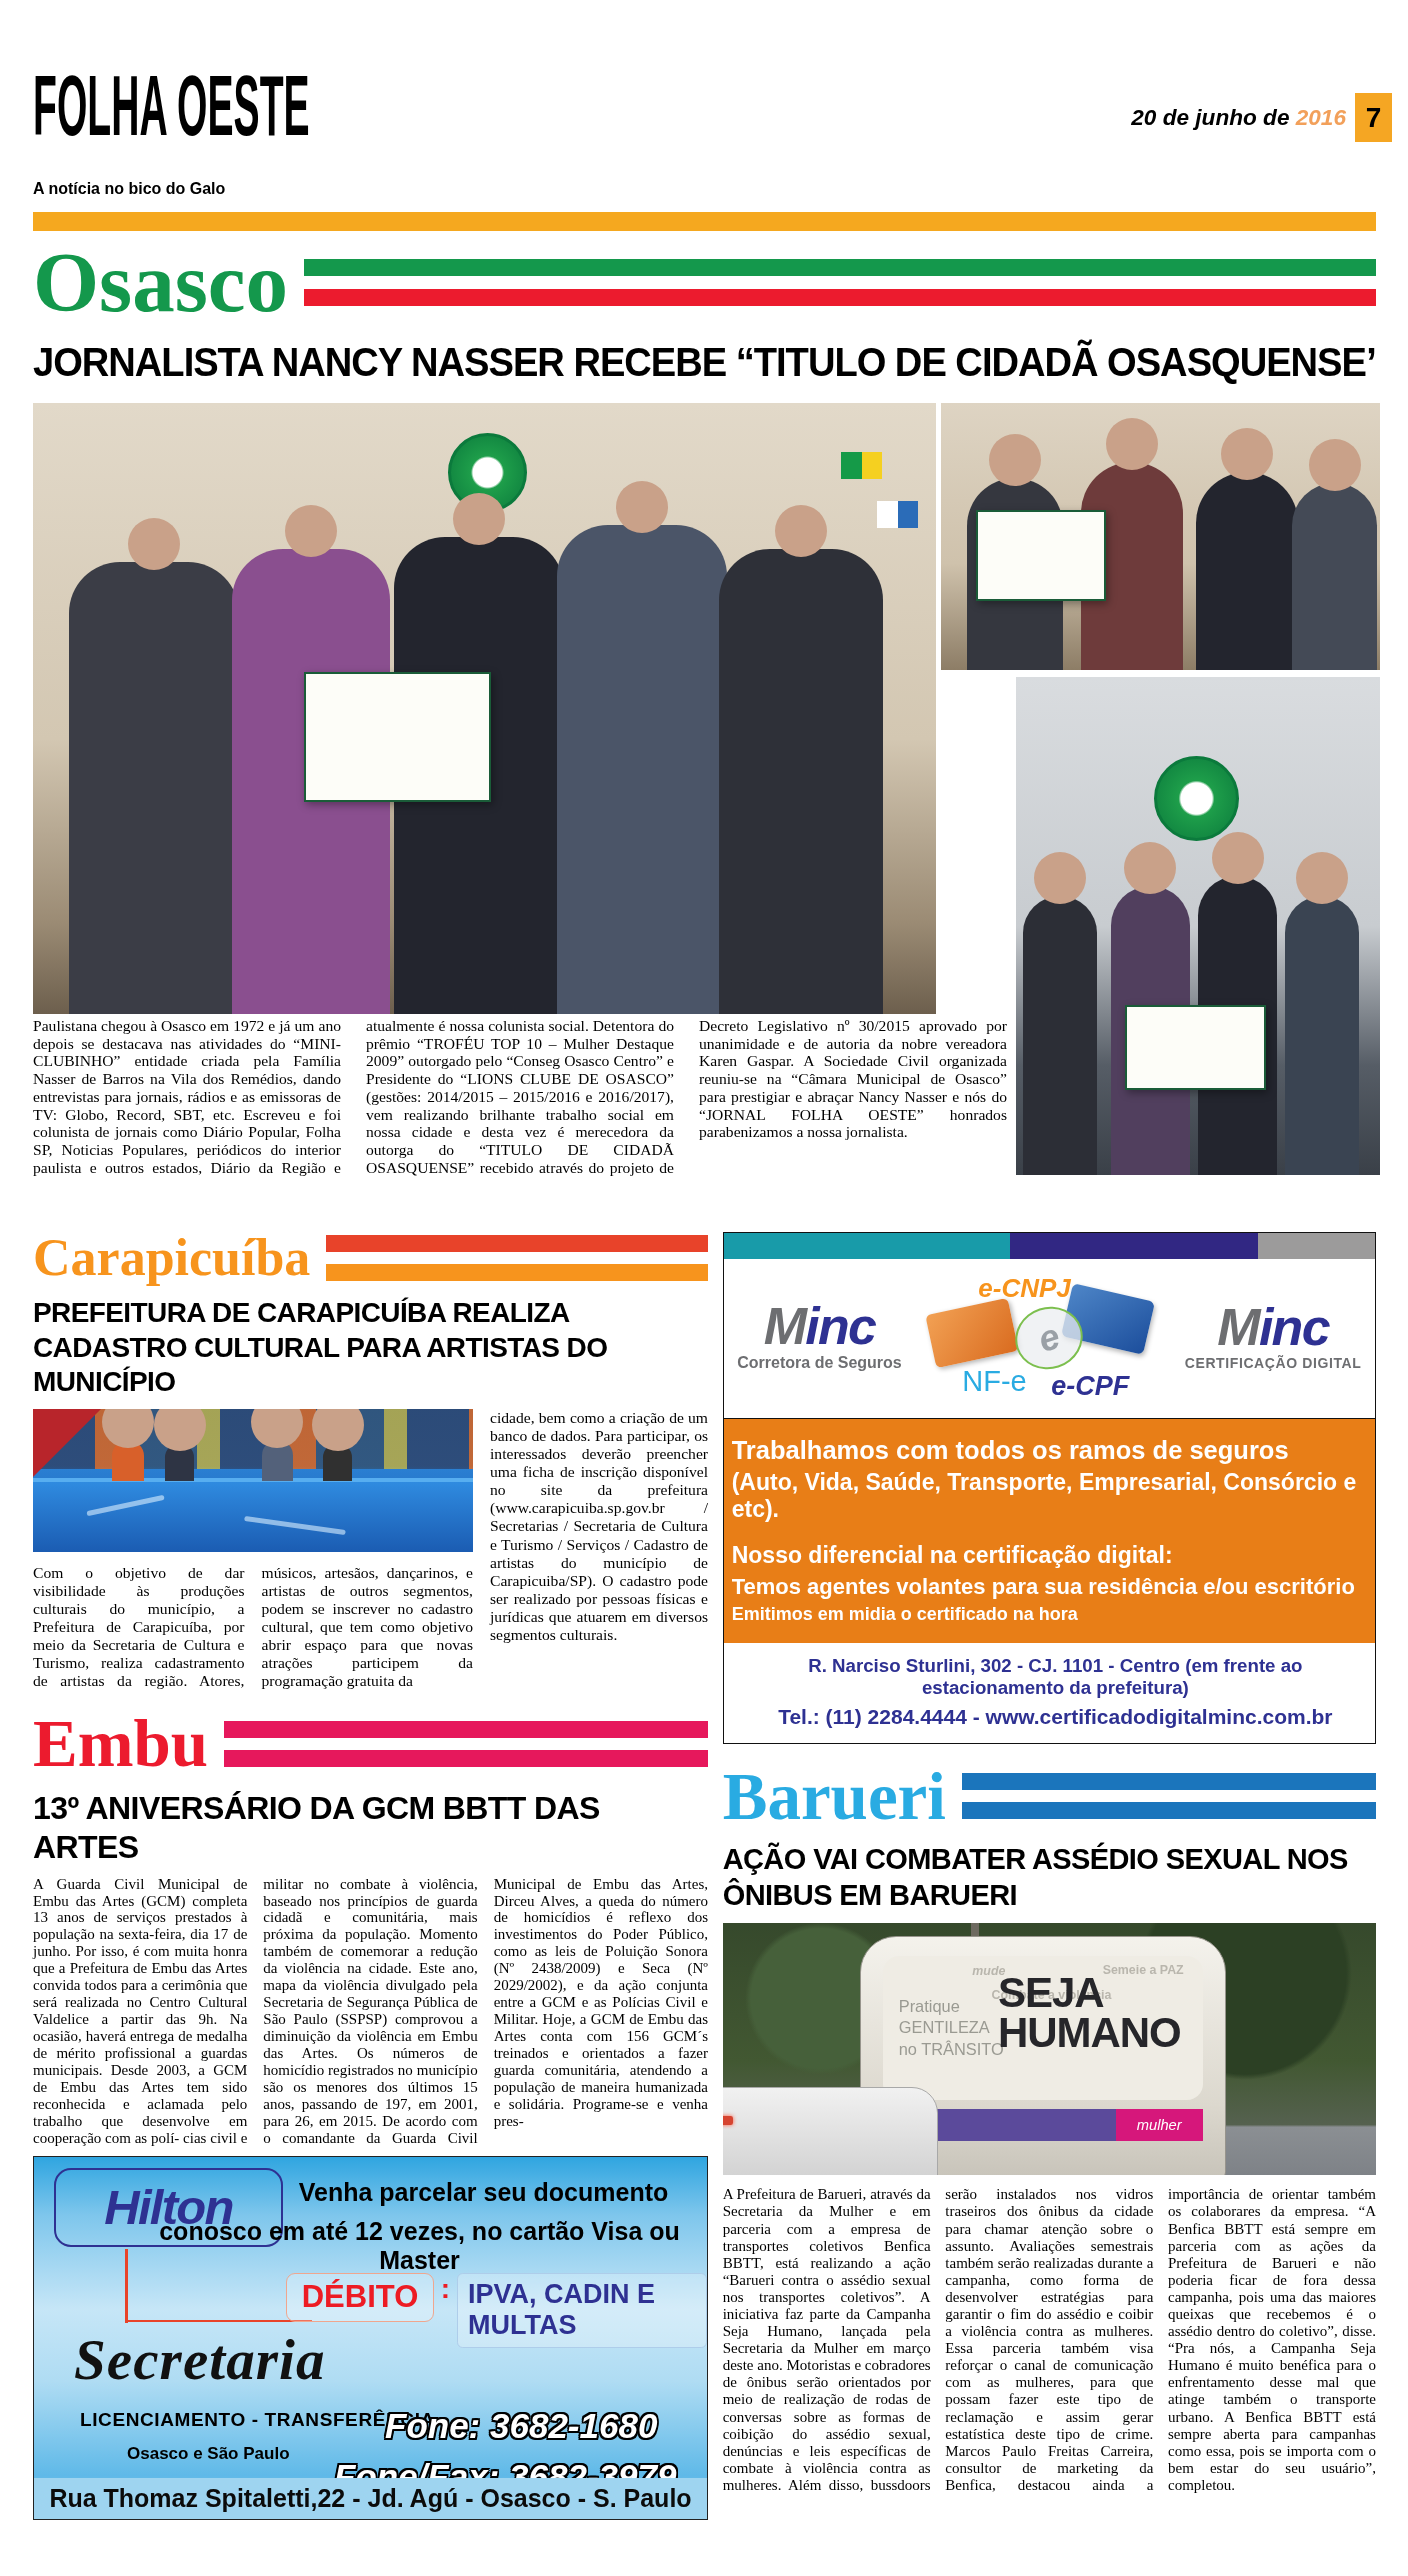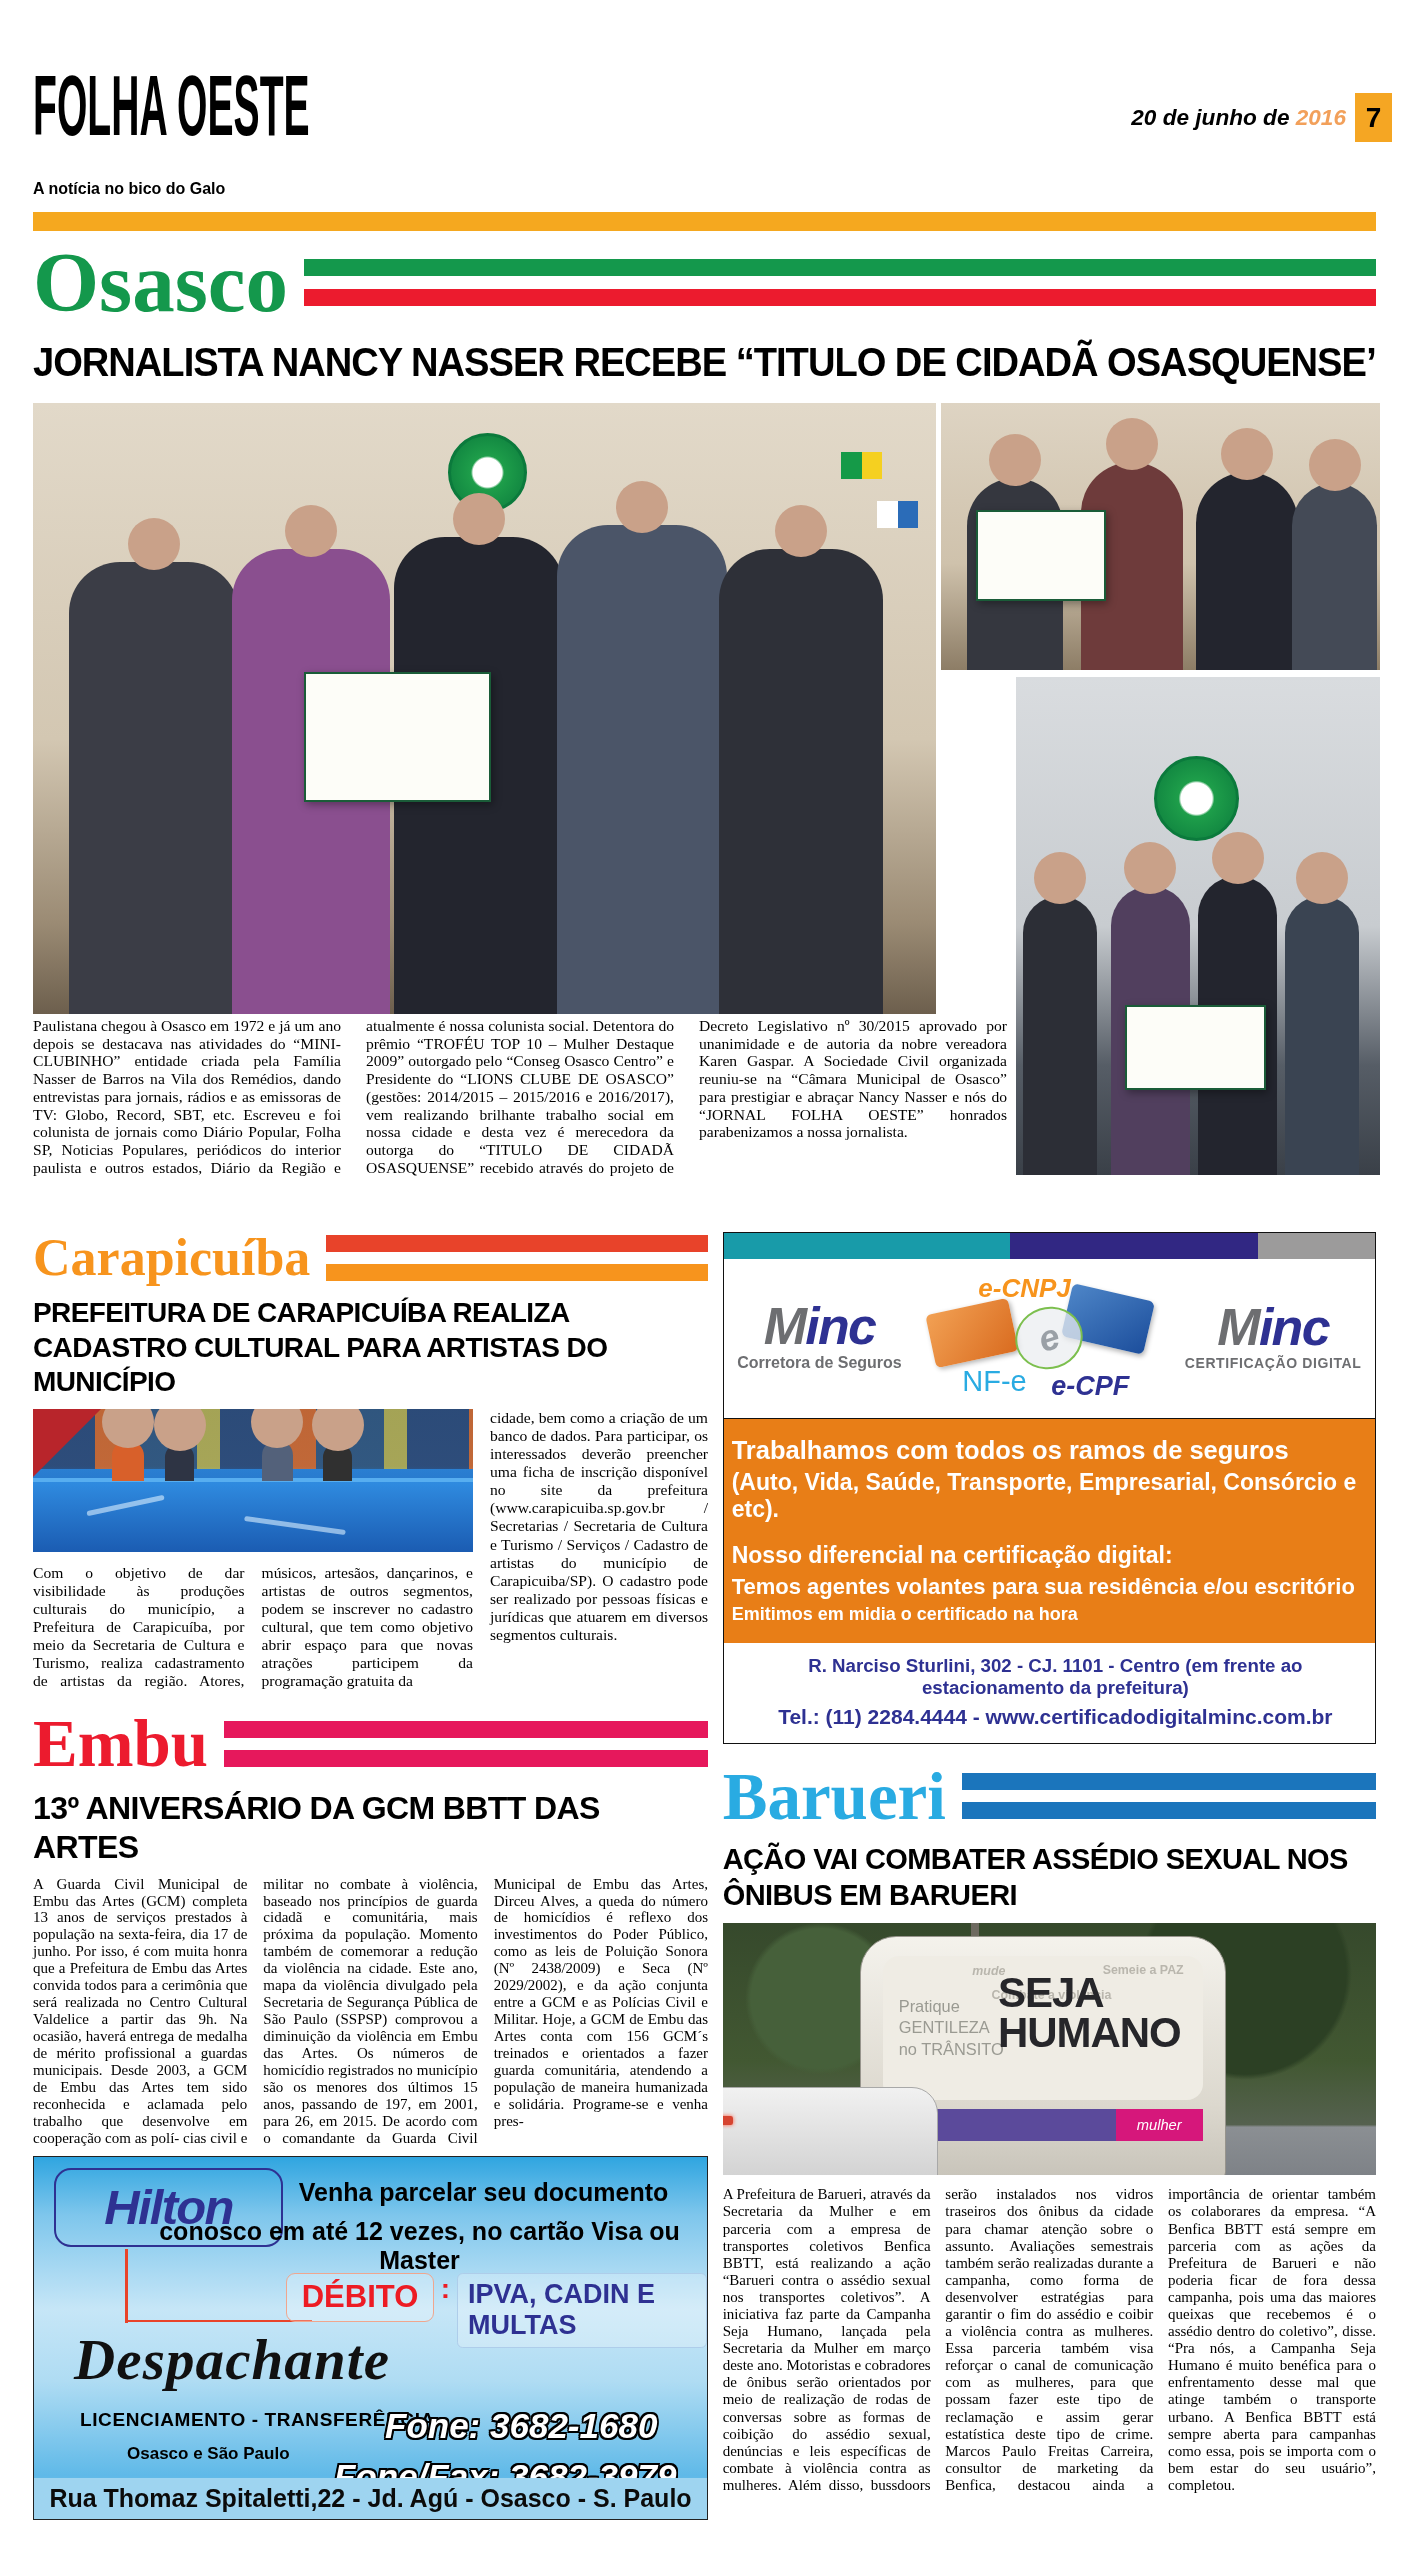--- a/index.html
+++ b/index.html
@@ -281,21 +281,21 @@
         </div>
         <div class="h-line-v"></div>
         <div class="h-line-h"></div>
         <div class="h-l1">Venha parcelar seu documento</div>
         <div class="h-l2">conosco em até 12 vezes, no cartão Visa ou Master</div>
         <div class="h-debito-row">
           <div class="h-debito">DÉBITO</div>
           <div class="h-colon">:</div>
           <div class="h-items">IPVA, CADIN E MULTAS</div>
         </div>
-        <div class="h-script">Despachante</div>
+        <div class="h-script">Secretaria</div>
         <div class="h-services">LICENCIAMENTO - TRANSFERÊNCIA</div>
         <div class="h-cities">Osasco e São Paulo</div>
         <div class="h-email">hiltondespachante@superig.com.br</div>
         <div class="h-phone h-phone1">Fone: 3682-1680</div>
         <div class="h-phone h-phone2">Fone/Fax: 3682-3979</div>
         <div class="h-address">Rua Thomaz Spitaletti,22 - Jd. Agú - Osasco - S. Paulo</div>
       </div>
 
     </div>
 

